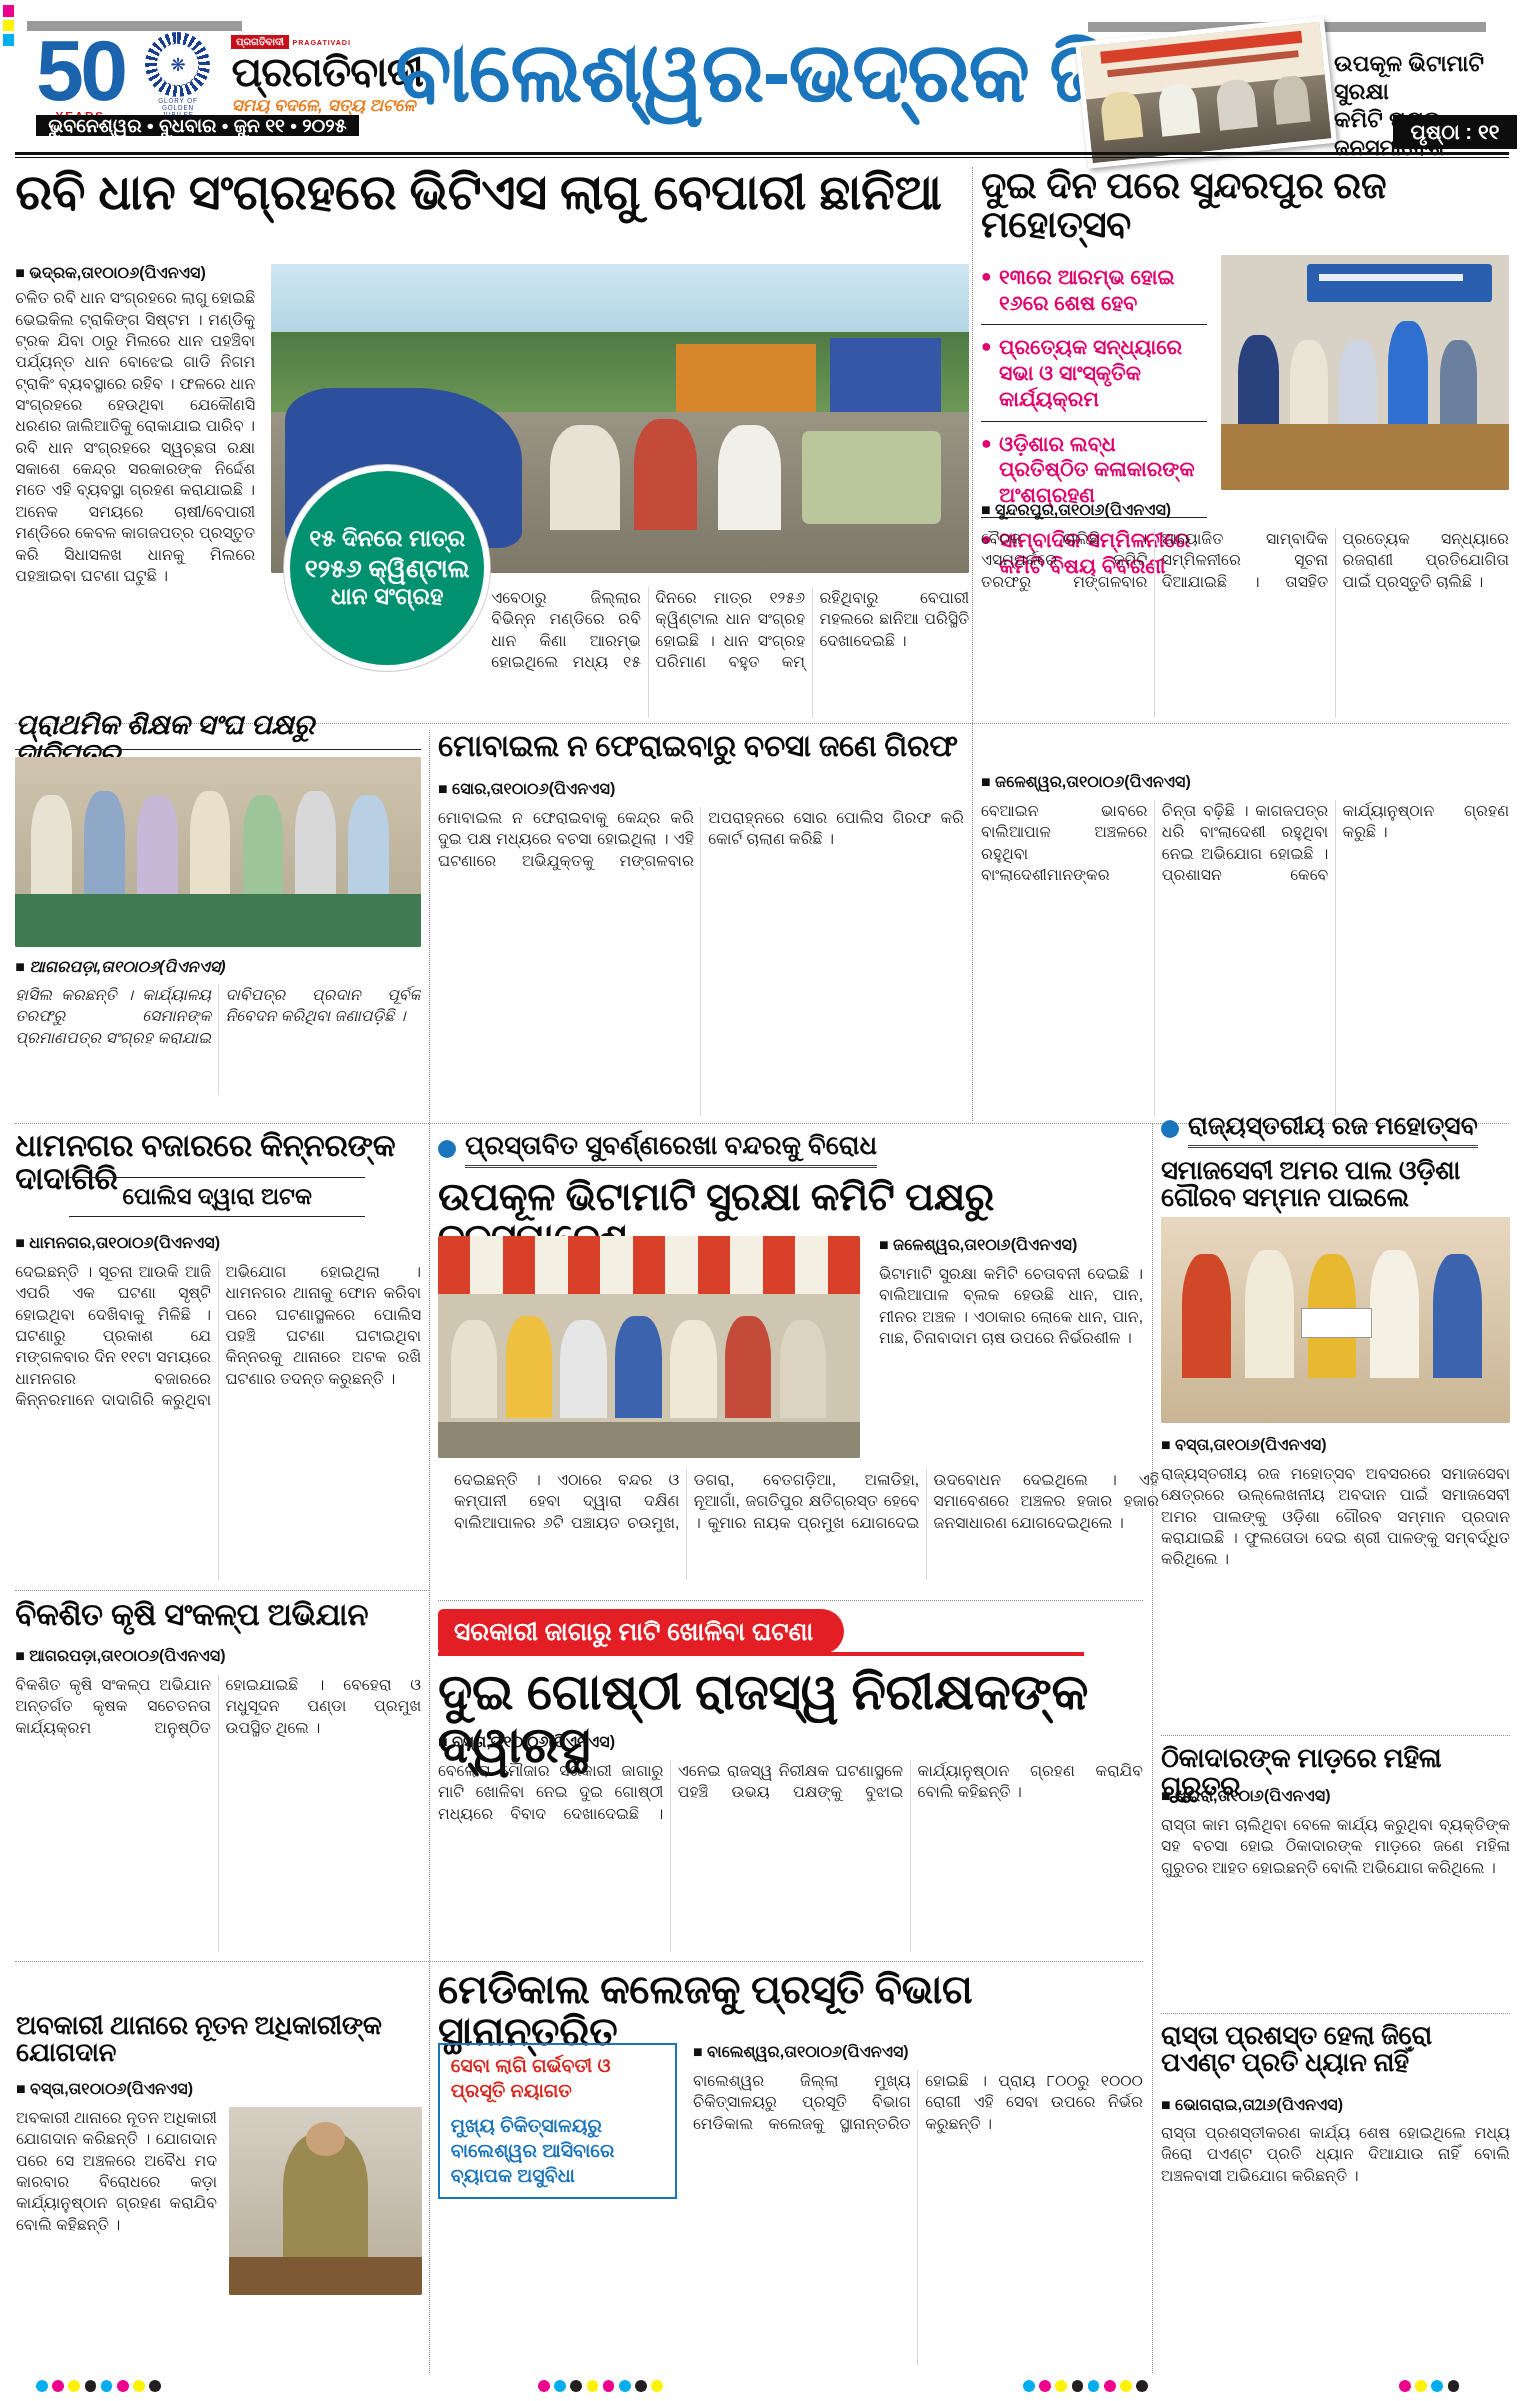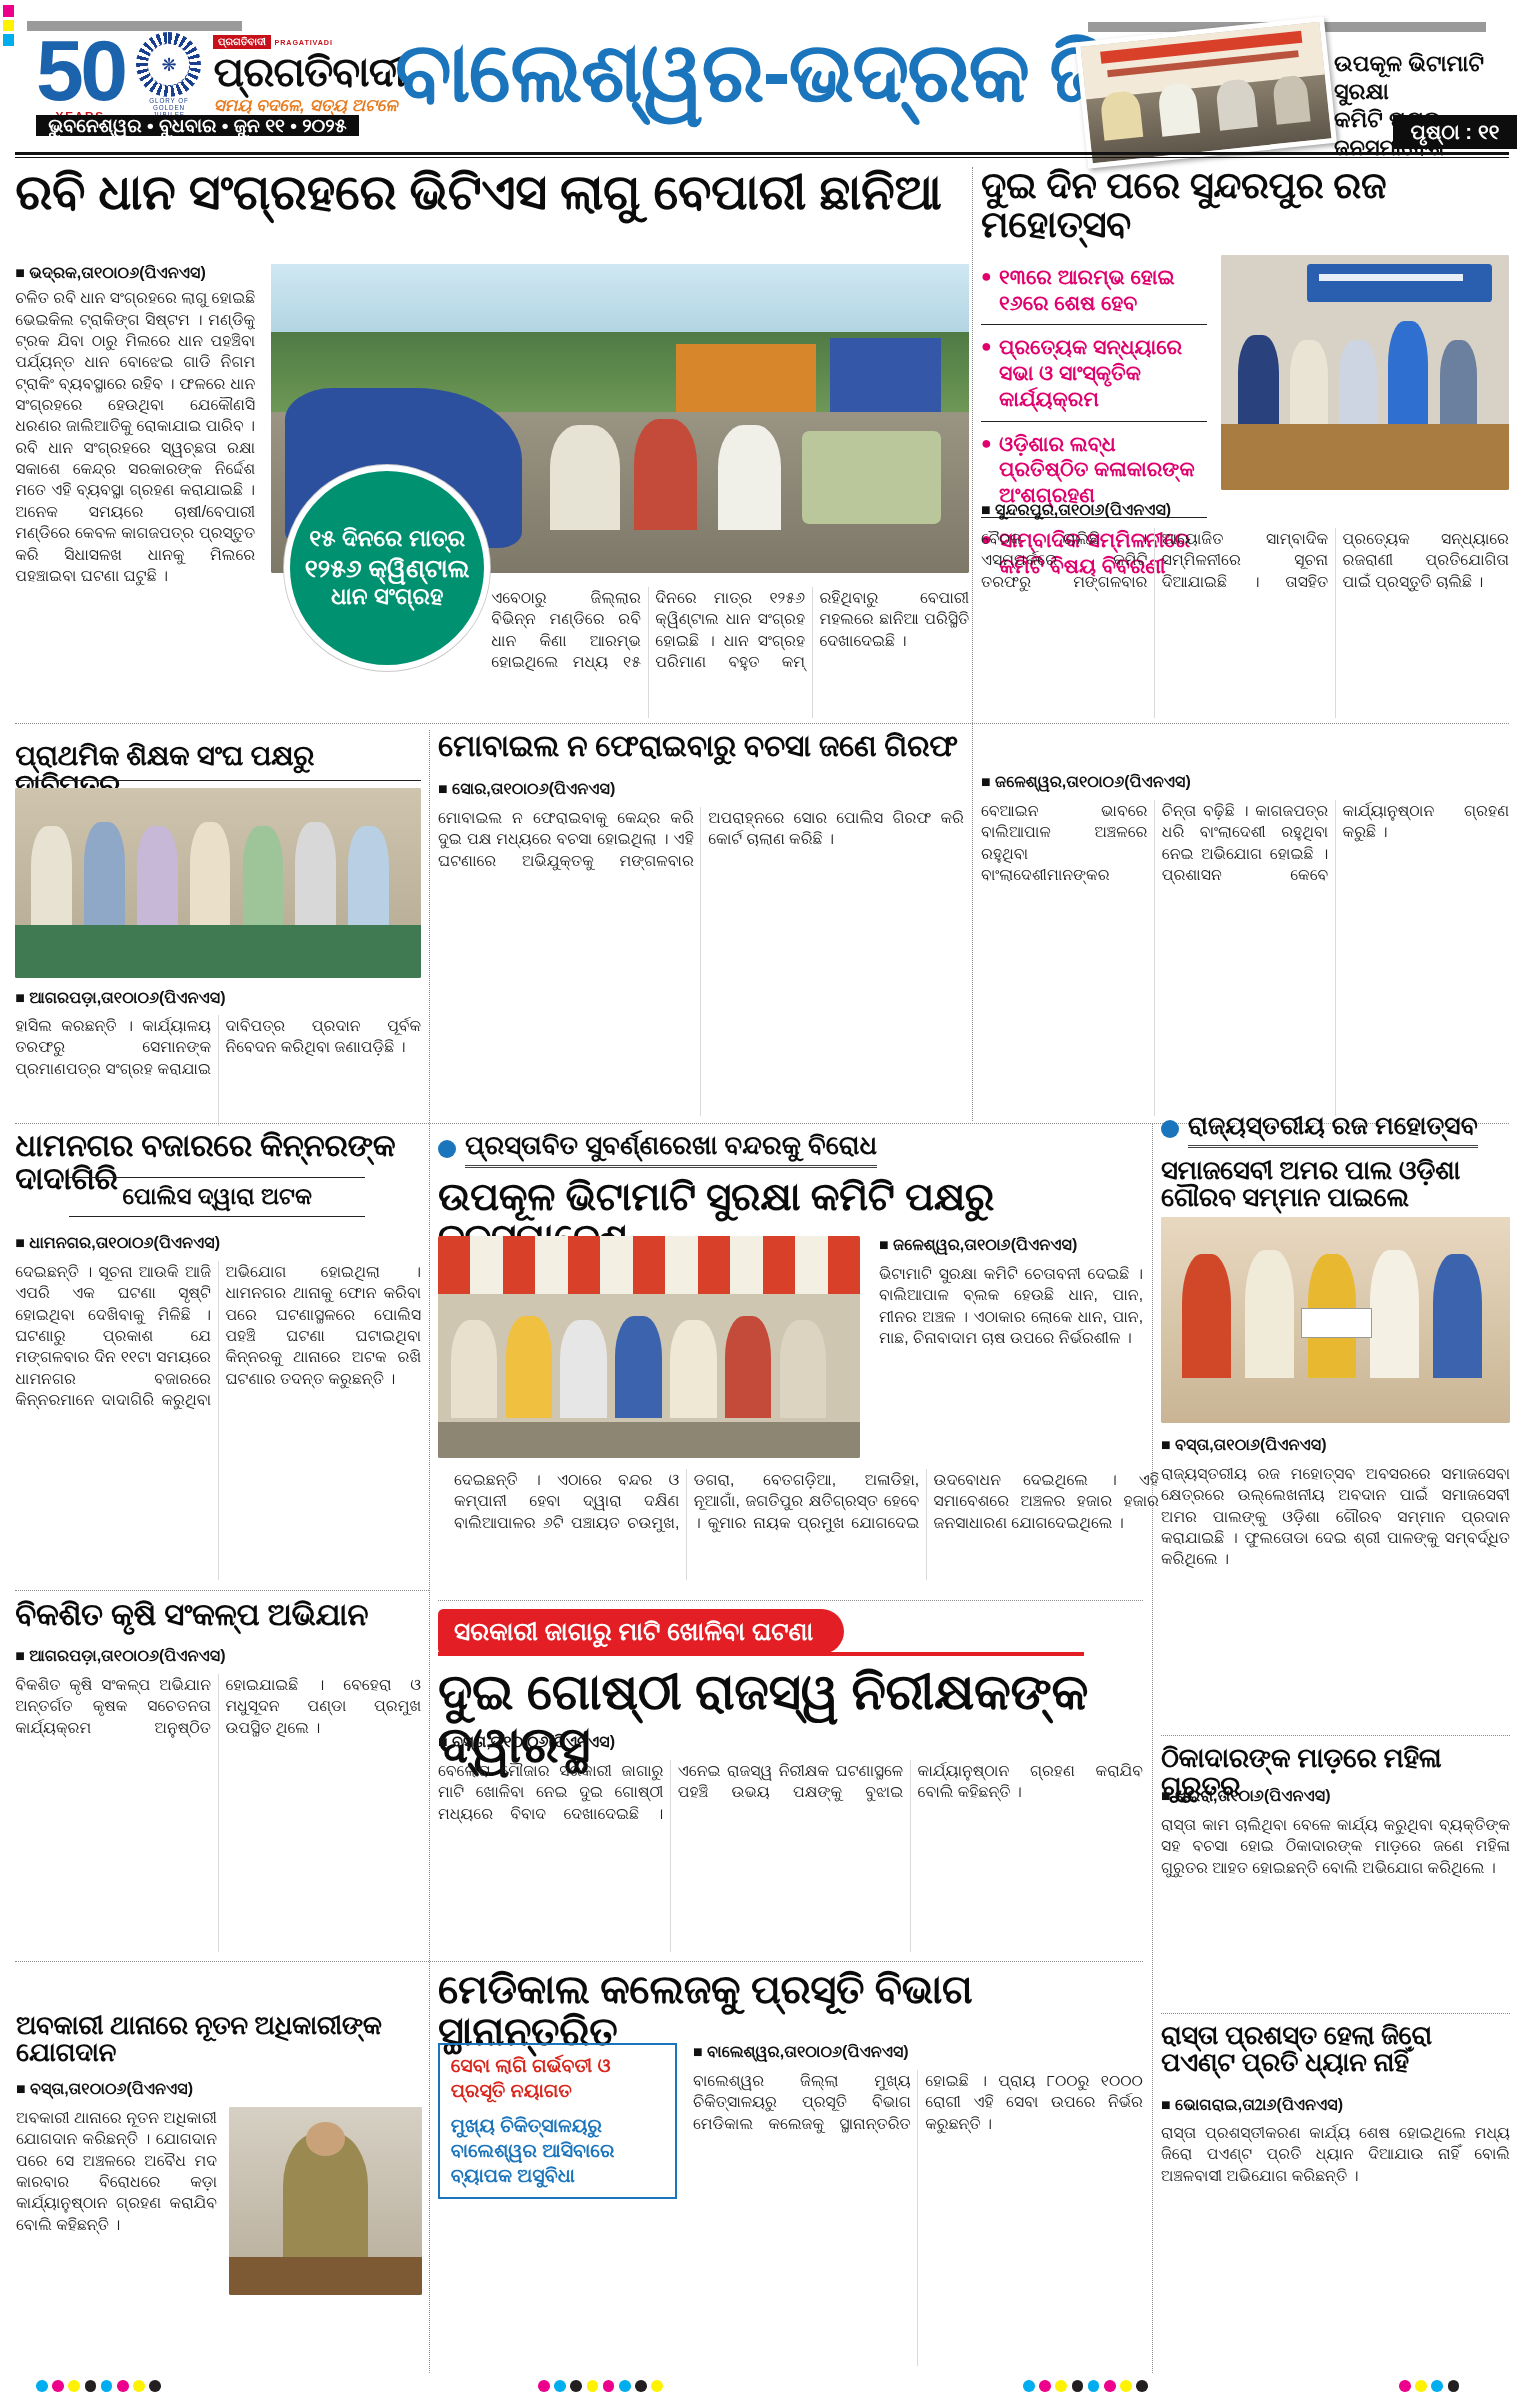--- a/index.html
+++ b/index.html
@@ -66,21 +66,21 @@
   <div class="abs" style="left:2.7px;top:5.4px;">
     <span class="regsq" style="background:#ec008c;"></span>
     <span class="regsq" style="background:#fff200;"></span>
     <span class="regsq" style="background:#00aeef;"></span>
   </div>
 
   <div class="graybar" style="left:27px;top:20.6px;width:215px;"></div>
   <div class="graybar" style="left:1088px;top:22.4px;width:398px;"></div>
 
   <div class="abs" style="left:36px;top:32px;width:359px;">
-    <div style="display:flex;align-items:flex-start;gap:12px;">
+    <div style="display:flex;align-items:flex-start;gap:21px;">
       <div style="text-align:center;">
         <span class="logo-5">50</span>
         <div class="logo-years">YEARS</div>
       </div>
       <div style="text-align:center;">
         <div class="seal">
             <div class="seal-in">❋</div>
           </div>
         <div class="seal-txt">GLORY OF GOLDEN JUBILEE</div>
       </div>
@@ -178,21 +178,21 @@
       <div class="pel" style="left:58%;top:28%;width:14%;height:46%;background:#2f6fd0;border-radius:40% 40% 0 0;"></div>
       <div class="pel" style="left:76%;top:36%;width:13%;height:38%;background:#6b7f9e;border-radius:40% 40% 0 0;"></div>
       <div class="pel" style="left:0;top:72%;width:100%;height:28%;background:#a97c42;"></div>
     </div>
     <div class="byline abs" style="left:0;top:334px;">■ ସୁନ୍ଦରପୁର,ତା୧୦ା୬(ପିଏନଏସ)</div>
     <div class="bd abs" style="left:0;top:361px;width:528px;height:190px;column-count:3;">ବୈଠକ ଚାଲିଛି । ଏସମ୍ପର୍କରେ କମିଟି ତରଫରୁ ମଙ୍ଗଳବାର ଆୟୋଜିତ ସାମ୍ବାଦିକ ସମ୍ମିଳନୀରେ ସୂଚନା ଦିଆଯାଇଛି । ତାସହିତ ପ୍ରତ୍ୟେକ ସନ୍ଧ୍ୟାରେ ରଜରାଣୀ ପ୍ରତିଯୋଗିତା ପାଇଁ ପ୍ରସ୍ତୁତି ଚାଲିଛି ।</div>
   </div>
 
   <div class="hdot" style="left:15.2px;top:723px;width:1494px;"></div>
 
-  <div class="abs" style="left:15.2px;top:741px;width:406px;height:388px;">
+  <div class="abs" style="left:15.2px;top:710px;width:406px;height:388px;font-style:italic;">
     <div class="hl" style="font-size:28px;">ପ୍ରାଥମିକ ଶିକ୍ଷକ ସଂଘ ପକ୍ଷରୁ ଦାବିପତ୍ର</div>
     <div class="thinrule" style="left:0;top:39px;width:406px;"></div>
     <div class="ph" style="left:0;top:47px;width:406px;height:190px;">
       <div class="pel" style="left:0;top:0;width:100%;height:100%;background:linear-gradient(180deg,#cfc4ae,#b3a890);"></div>
       <div class="pel" style="left:4%;top:20%;width:10%;height:52%;background:#e8e2d2;border-radius:40% 40% 0 0;"></div>
       <div class="pel" style="left:17%;top:18%;width:10%;height:54%;background:#8fa8c8;border-radius:40% 40% 0 0;"></div>
       <div class="pel" style="left:30%;top:20%;width:10%;height:52%;background:#c8b8d8;border-radius:40% 40% 0 0;"></div>
       <div class="pel" style="left:43%;top:18%;width:10%;height:54%;background:#eadfc8;border-radius:40% 40% 0 0;"></div>
       <div class="pel" style="left:56%;top:20%;width:10%;height:52%;background:#9ec49a;border-radius:40% 40% 0 0;"></div>
       <div class="pel" style="left:69%;top:18%;width:10%;height:54%;background:#d8d8d8;border-radius:40% 40% 0 0;"></div>

